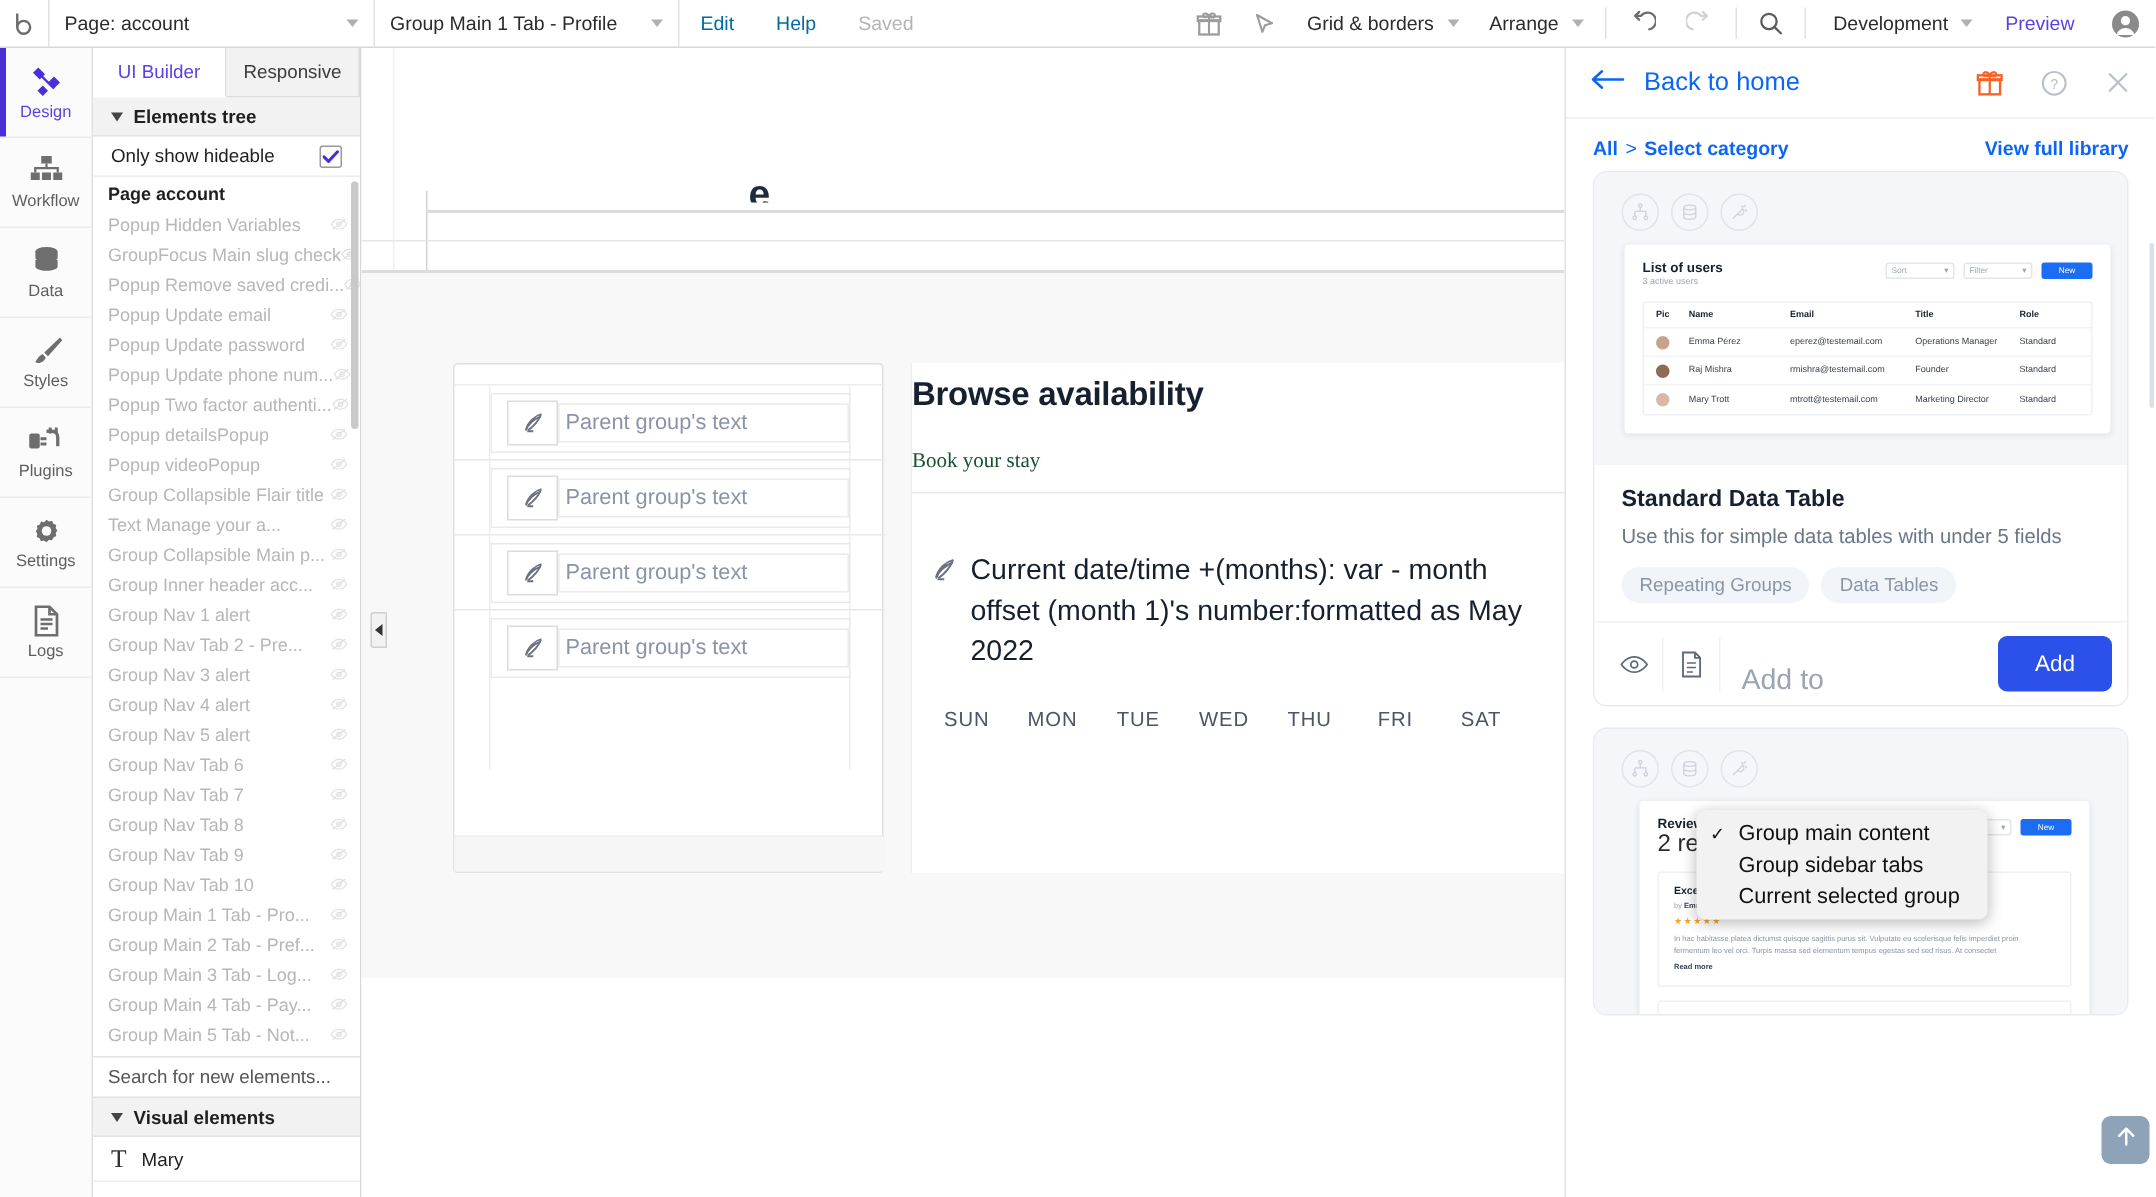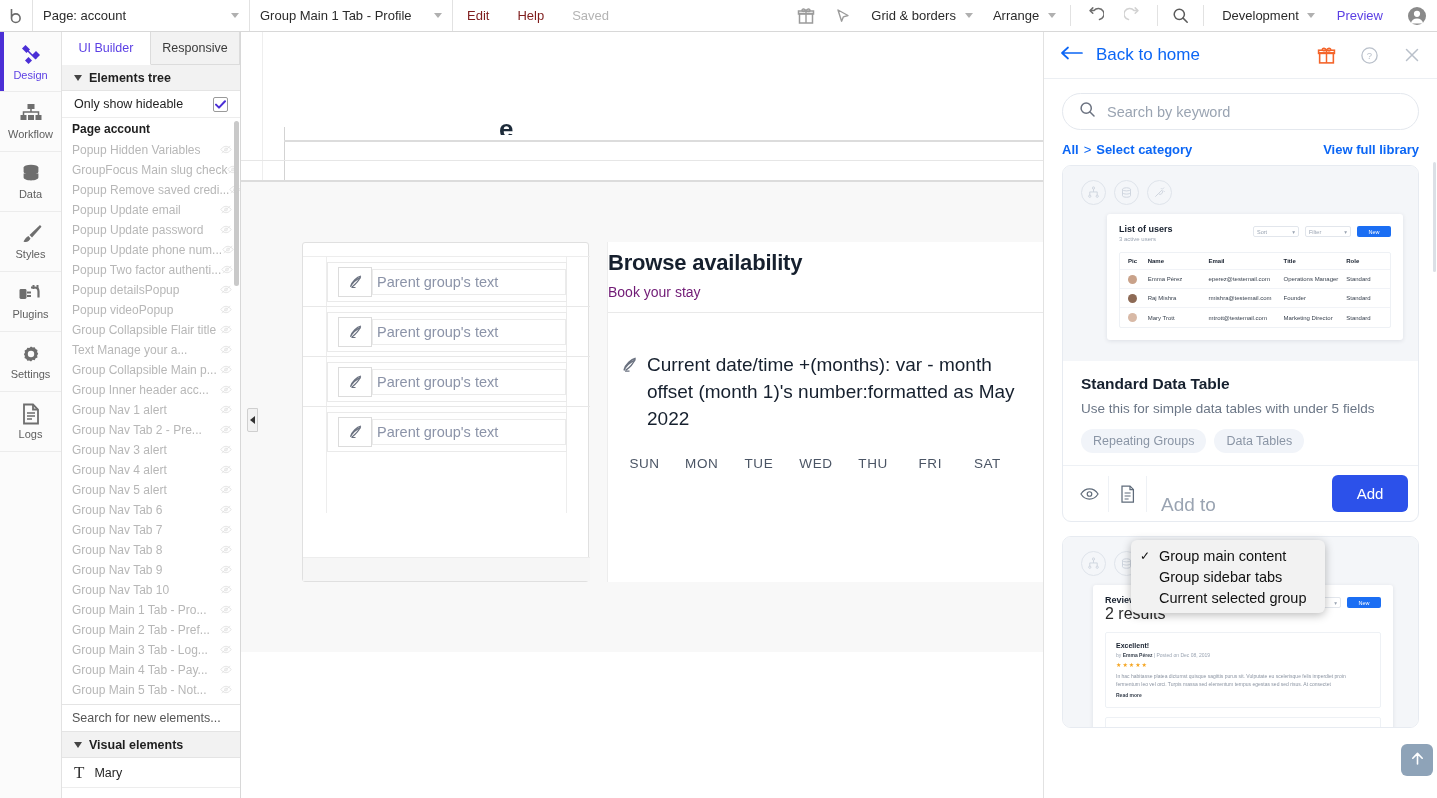--- a/index.html
+++ b/index.html
@@ -20,21 +20,21 @@
      border-right:1px solid #e2e2e2;}
   .tb-logo svg{display:block;}
   .tb-select{
     display:flex; align-items:center; justify-content:space-between;
     border-right:1px solid #e2e2e2; padding:0 10px; color:#2b2b2b; cursor:pointer;
   }
   .tb-select.s1{width:217px;}
   .tb-select.s2{width:203px;}
   .caret{width:0;height:0;border-left:4px solid transparent;border-right:4px solid transparent;
      border-top:5px solid #b0b0b0;}
-  .tb-item{display:flex;align-items:center;padding:0 14px;cursor:pointer;color:#7f1d1d;}
+  .tb-item{display:flex;align-items:center;padding:0 14px;cursor:pointer;color:#0369a1;}
   .tb-item.muted{color:#b4b4b4;cursor:default;}
   .tb-spacer{flex:1;}
   .tb-icon{display:flex;align-items:center;padding:0 10px;cursor:pointer;}
   .tb-div{width:1px;background:#e2e2e2;margin:5px 4px;}
   .tb-preview{color:#5b3fe4;font-weight:400;}
   .tb-sel-wrap{display:flex;align-items:center;padding:0 8px 0 14px;cursor:pointer;gap:8px;}
 
   
   .rail{
     position:absolute; top:32px; left:0; width:62px; height:766px;
@@ -121,21 +121,21 @@
   .rg-cap{position:absolute;left:0;top:0;width:287px;height:14px;border-bottom:1px solid #ededed;}
   .rg-foot{position:absolute;left:0;bottom:0;width:287px;height:24px;border-top:1px solid #ededed;
      background:#f6f6f6;}
   .rg-edgeL{position:absolute;left:0;top:14px;width:24px;height:256px;border-right:1px solid #ededed;}
   .rg-edgeR{position:absolute;right:0;top:14px;width:22px;height:256px;border-left:1px solid #ededed;}
 
   .bcard{position:absolute;left:366px;top:60px;width:436px;height:340px;background:#fff;
      border-left:1px solid #ededed;}
   .bcard-head{padding:8px 0 10px 0;}
   .bcard h1{font-size:22px;color:#16202e;font-weight:bold;letter-spacing:-.2px;}
-  .bcard .sub{font-size:14px;color:#701a75;margin-top:8px;}
+  .bcard .sub{font-size:14px;color:#14532d;margin-top:24px;font-family:Liberation Serif, serif;}
   .bcard-sep{height:1px;background:#e9e9e9;margin-top:12px;}
   .exprline{
     margin:28px 0 0 12px; width:400px; font-size:19px; line-height:27px;
     color:#16202e; display:flex; gap:8px; align-items:flex-start;
   }
   .exprline .ptxt{flex:1;}
   .dow{display:flex;margin:24px 0 0 8px;width:400px;}
   .dow span{flex:1;text-align:center;font-size:13.5px;color:#4b5565;letter-spacing:.6px;}
   .dates{display:flex;align-items:center;gap:12px;margin:30px 0 0 28px;}
   .dinput{width:120px;height:36px;border:1px solid #e3e5e9;border-radius:5px;
@@ -175,21 +175,21 @@
   .rp-crumbs span{cursor:pointer;}
 
   .tcard{
     margin:0 18px 14px 18px; border:1px solid #e7ebf1; border-radius:9px; overflow:hidden;
     background:#fff;
   }
   .tc-prev{height:195px;background:#f4f6f9;position:relative;overflow:hidden;}
   .tc-chips{position:absolute;left:18px;top:14px;display:flex;gap:8px;}
   .tc-chip{width:25px;height:25px;border-radius:50%;border:1px solid #dfe4eb;
      display:flex;align-items:center;justify-content:center;background:#f4f6f9;}
-  .shot{position:absolute;left:44px;top:48px;width:296px;background:#fff;border-radius:3px;
+  .shot{position:absolute;left:20px;top:48px;width:324px;background:#fff;border-radius:3px;
      padding:10px 12px 12px 12px;box-shadow:0 1px 4px rgba(20,30,60,.10);}
   .shot h4{font-size:9px;color:#17202e;font-weight:bold;}
   .shot .cnt{font-size:6px;color:#9aa4b2;margin-top:2px;}
   .shot-ctl{display:flex;align-items:center;gap:6px;position:absolute;right:12px;top:12px;}
   .mini-sel{width:46px;height:11px;border:1px solid #e2e6ec;border-radius:2px;
      display:flex;align-items:center;justify-content:space-between;padding:0 3px;
      font-size:5.5px;color:#9aa4b2;}
   .mini-btn{width:34px;height:11px;background:#1b6ef3;border-radius:2px;color:#fff;
      font-size:5.5px;display:flex;align-items:center;justify-content:center;}
   .tbl{margin-top:10px;border:1px solid #eef1f5;border-radius:2px;}
@@ -800,31 +800,20 @@
           <text x="9.5" y="13.3" text-anchor="middle" font-size="9.5" fill="#b9c0ca" font-family="Liberation Sans, sans-serif">?</text>
         </svg>
       </span>
       <span class="rp-ic" style="margin-left:10px">
         <svg width="18" height="18" viewBox="0 0 18 18">
             <path d="M3.5 3.5l11 11M14.5 3.5l-11 11" stroke="#b9c0ca" stroke-width="1.5" stroke-linecap="round"></path>
           </svg>
       </span>
     </div>
 
-    <div class="rp-search-wrap">
-      <div class="rp-search">
-        <span>
-          <svg width="17" height="17" viewBox="0 0 17 17">
-            <circle cx="7.2" cy="7.2" r="5.1" fill="none" stroke="#6b7280" stroke-width="1.5"></circle>
-            <line x1="11" y1="11" x2="15" y2="15" stroke="#6b7280" stroke-width="1.5" stroke-linecap="round"></line>
-          </svg>
-        </span>
-        <span class="ph">Search by keyword</span>
-      </div>
-    </div>
 
     <div class="rp-crumbs">
       <span>All</span>
       <span class="gt">&gt;</span>
       <span>Select category</span>
       <span class="sp"></span>
       <span>View full library</span>
     </div>
 
     <div class="tcard">

